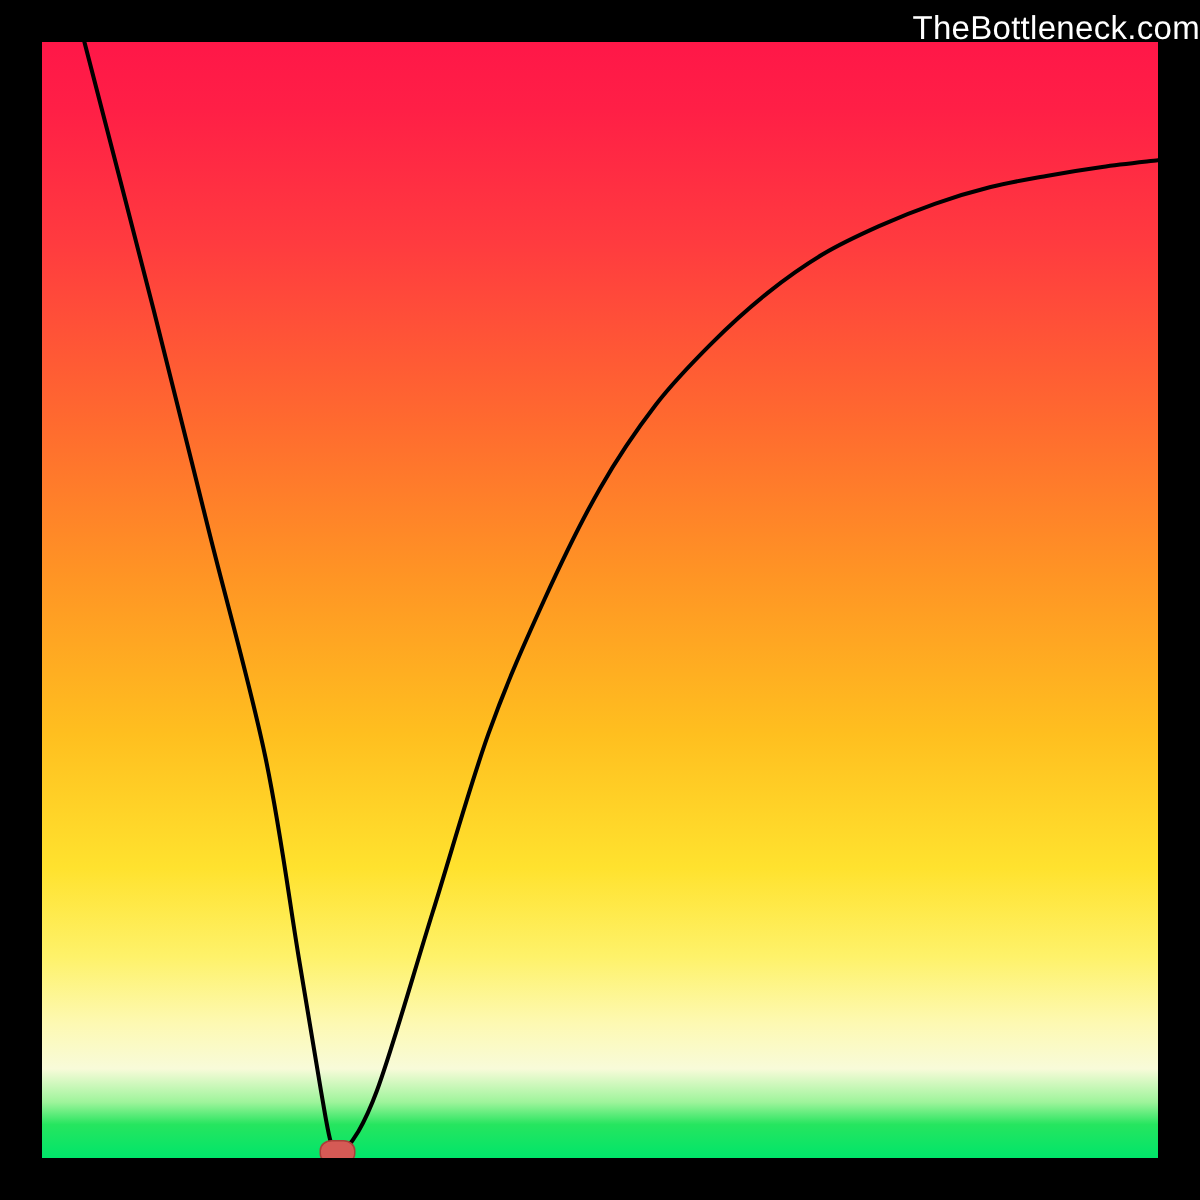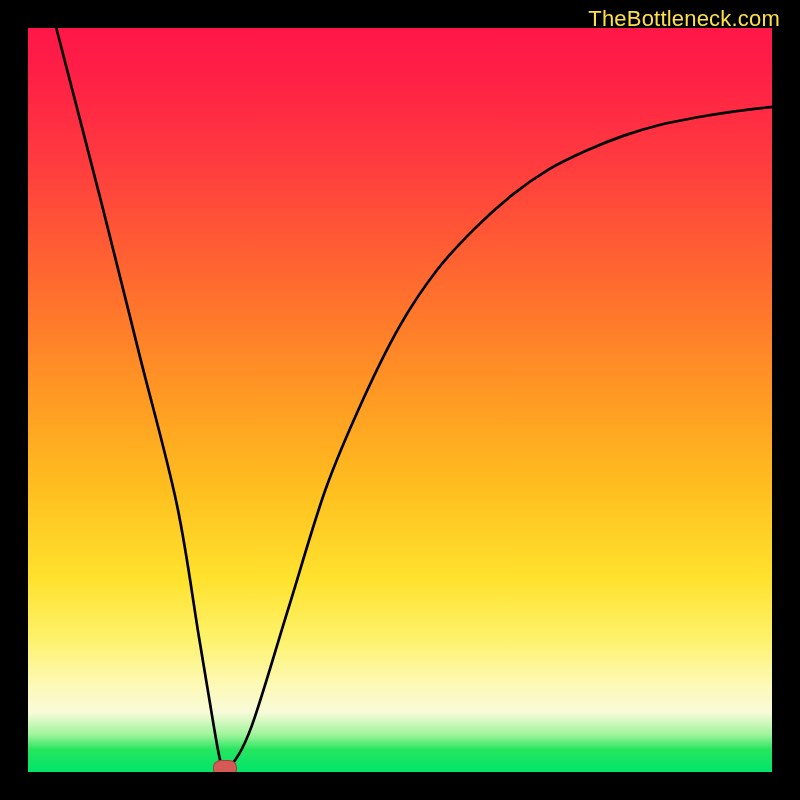--- a/index.html
+++ b/index.html
@@ -44,22 +44,22 @@
       #fdf9b3 88%,
       #f8fbd9 92%,
       #9ef49b 95%,
       #26e55f 97%,
       #00e56a 100%
     );
   }
   .attribution {
     position: absolute;
     top: 6px;
-    right: 20px;
-    color: #fde047;
+    right: 0;
+    color: #ffffff;
     font-size: 22px;
     letter-spacing: 0.2px;
     font-weight: 400;
     user-select: none;
   }
   .marker {
     position: absolute;
     width: 22px;
     height: 14px;
     border-radius: 8px / 7px;

